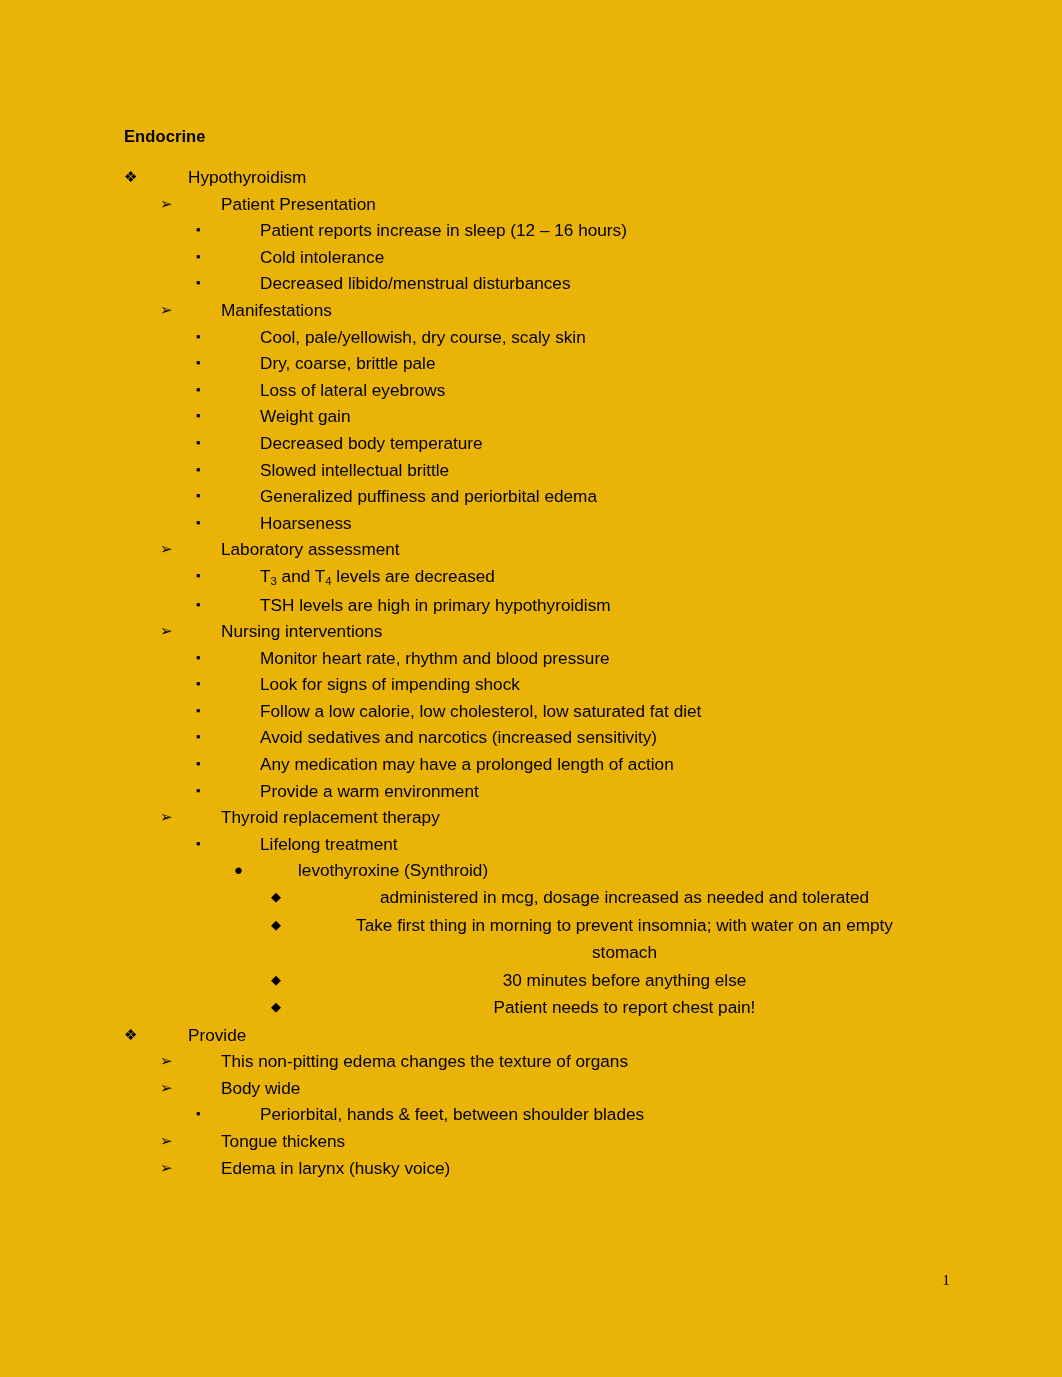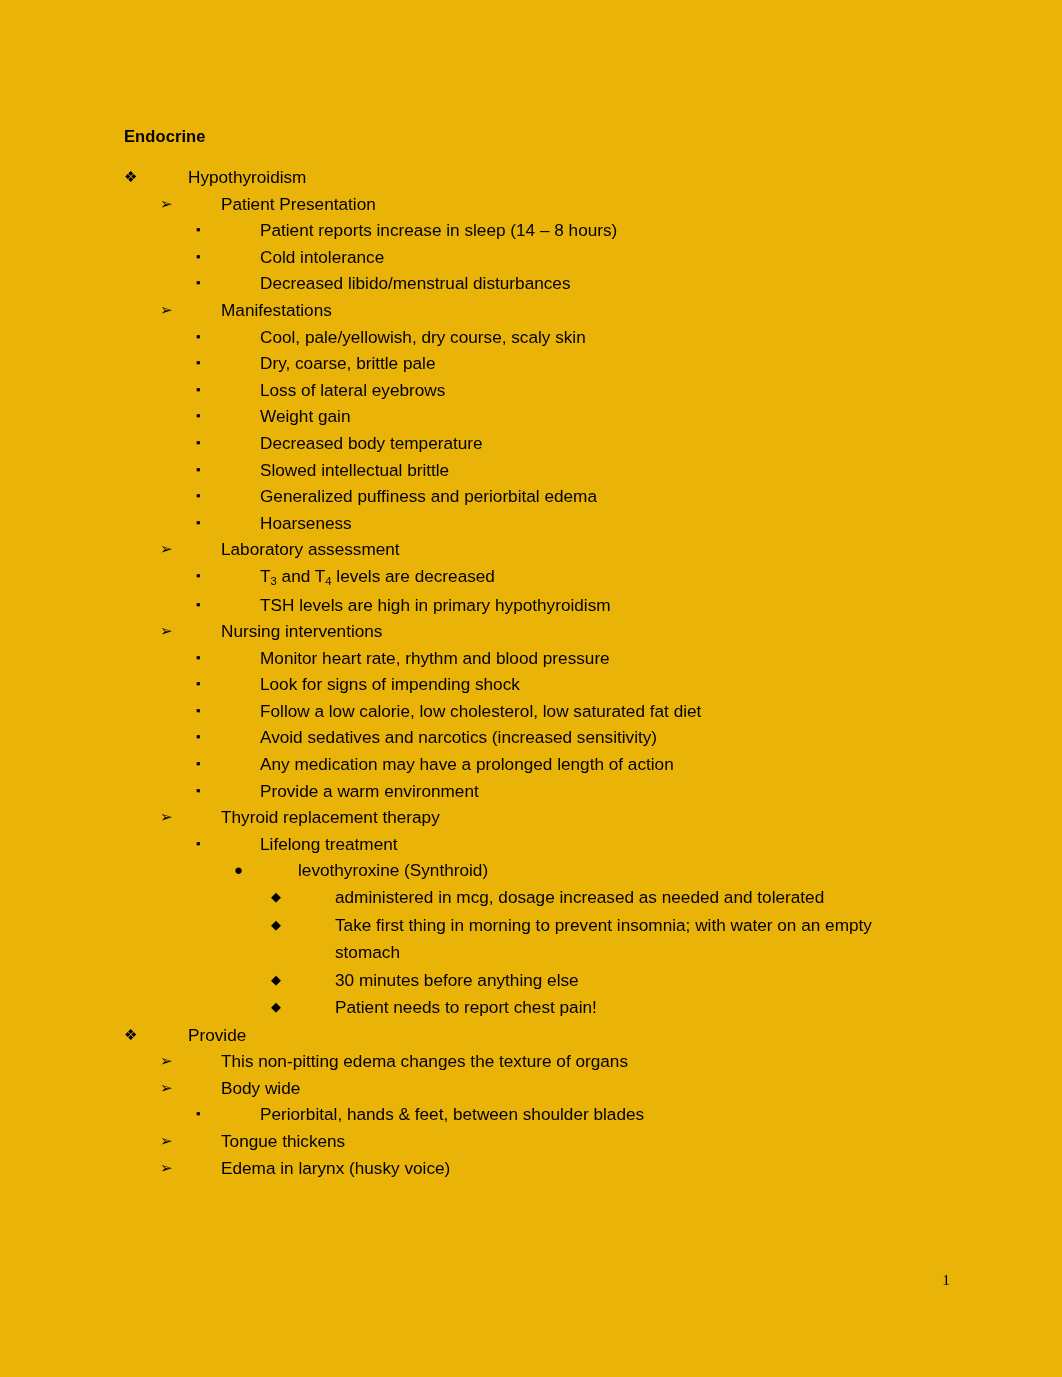--- a/index.html
+++ b/index.html
@@ -57,21 +57,21 @@
   
   .lvl3 { margin-left: 72px; }
   .lvl3 > .bullet { width: 33px; font-size: 13px; }
   
   .lvl4 { margin-left: 110px; }
   .lvl4 > .bullet { width: 33px; font-size: 15px; }
   
   .lvl5 { margin-left: 147px; }
   .lvl5 > .bullet { width: 33px; font-size: 13px; }
 
-  .lvl5 .txt { line-height: 27.5px; }
+  .lvl5 .txt { line-height: 27.5px; text-align: center; }
 
   sub {
     font-size: 0.66em;
     vertical-align: baseline;
     position: relative;
     top: 0.26em;
   }
 
   .page-number {
     position: absolute;
@@ -95,21 +95,21 @@
         <div class="row lvl1">
           <span class="bullet">❖</span>
           <span class="txt">Hypothyroidism</span>
         </div>
         <div class="row lvl2">
           <span class="bullet">➢</span>
           <span class="txt">Patient Presentation</span>
         </div>
         <div class="row lvl3">
           <span class="bullet">▪</span>
-          <span class="txt">Patient reports increase in sleep (14 – 8 hours)</span>
+          <span class="txt">Patient reports increase in sleep (12 – 16 hours)</span>
         </div>
         <div class="row lvl3">
           <span class="bullet">▪</span>
           <span class="txt">Cold intolerance</span>
         </div>
         <div class="row lvl3">
           <span class="bullet">▪</span>
           <span class="txt">Decreased libido/menstrual disturbances</span>
         </div>
         <div class="row lvl2">

